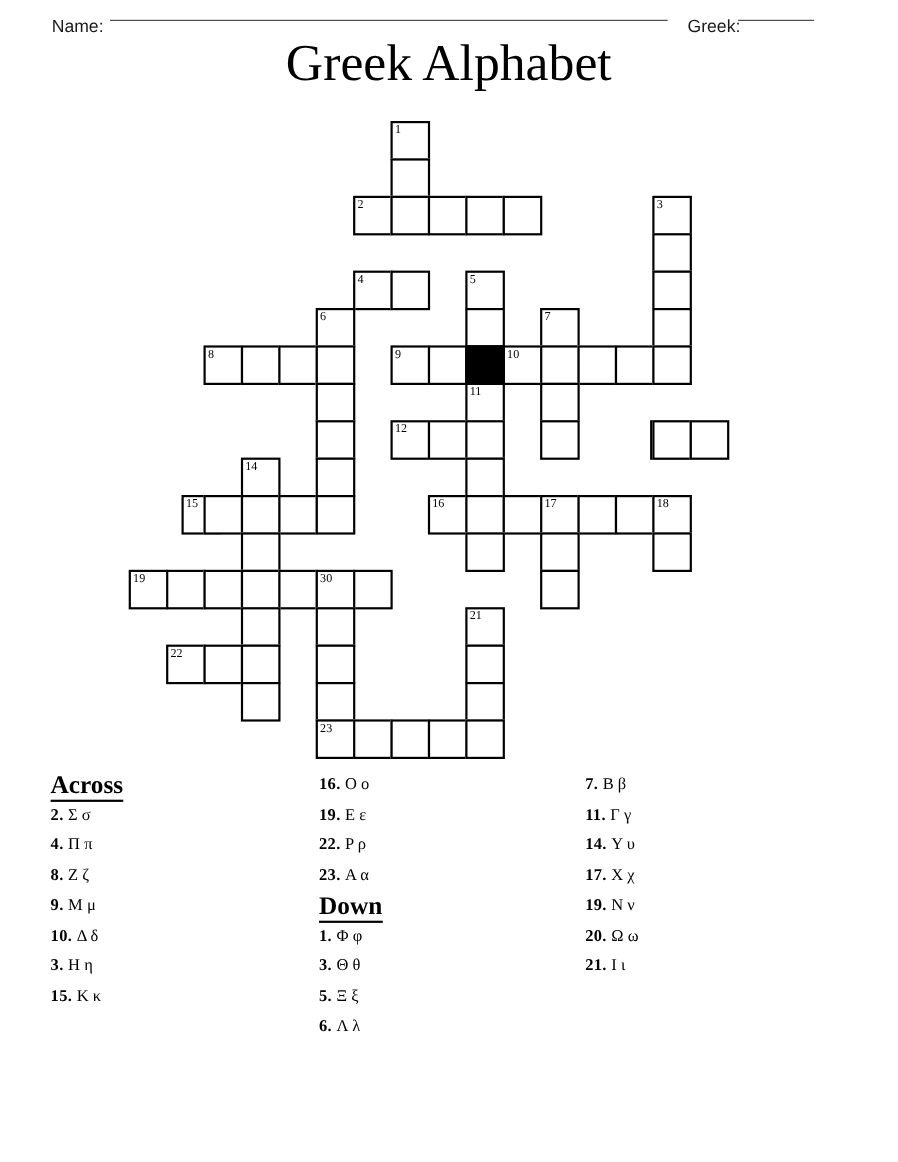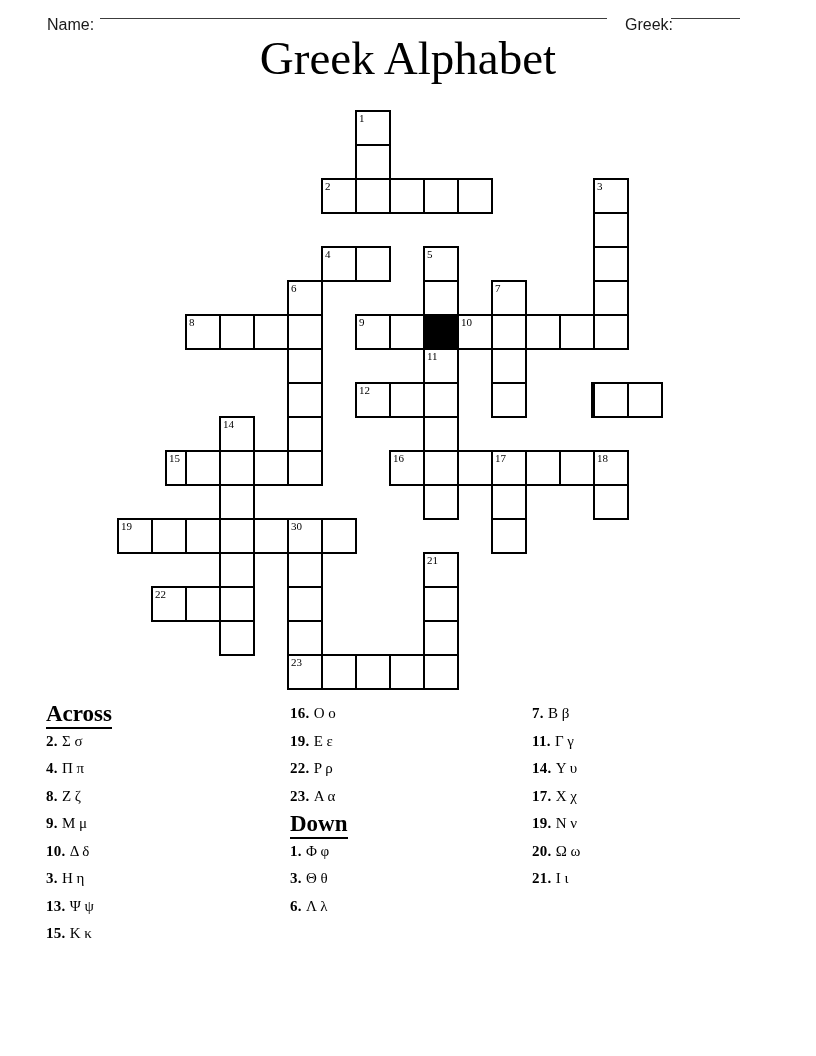--- a/index.html
+++ b/index.html
@@ -187,31 +187,31 @@
     </div>
 
   <div class="clue-col" id="clue-col-0">
       <div class="clue-header"><span class="hu">Across</span></div>
       <div class="clue-row"><span class="cn">2. </span><span class="ct">Σ σ</span></div>
       <div class="clue-row"><span class="cn">4. </span><span class="ct">Π π</span></div>
       <div class="clue-row"><span class="cn">8. </span><span class="ct">Z ζ</span></div>
       <div class="clue-row"><span class="cn">9. </span><span class="ct">M μ</span></div>
       <div class="clue-row"><span class="cn">10. </span><span class="ct">Δ δ</span></div>
       <div class="clue-row"><span class="cn">3. </span><span class="ct">H η</span></div>
-      <div class="clue-row"><span class="cn">13. </span><span class="ct">Ψ ψ</span></div>
       <div class="clue-row"><span class="cn">15. </span><span class="ct">K κ</span></div>
     </div>
   <div class="clue-col" id="clue-col-1">
       <div class="clue-row"><span class="cn">16. </span><span class="ct">O o</span></div>
       <div class="clue-row"><span class="cn">19. </span><span class="ct">E ε</span></div>
       <div class="clue-row"><span class="cn">22. </span><span class="ct">P ρ</span></div>
       <div class="clue-row"><span class="cn">23. </span><span class="ct">A α</span></div>
       <div class="clue-header"><span class="hu">Down</span></div>
       <div class="clue-row"><span class="cn">1. </span><span class="ct">Φ φ</span></div>
       <div class="clue-row"><span class="cn">3. </span><span class="ct">Θ θ</span></div>
+      <div class="clue-row"><span class="cn">5. </span><span class="ct">Ξ ξ</span></div>
       <div class="clue-row"><span class="cn">6. </span><span class="ct">Λ λ</span></div>
     </div>
   <div class="clue-col" id="clue-col-2">
       <div class="clue-row"><span class="cn">7. </span><span class="ct">B β</span></div>
       <div class="clue-row"><span class="cn">11. </span><span class="ct">Γ γ</span></div>
       <div class="clue-row"><span class="cn">14. </span><span class="ct">Y υ</span></div>
       <div class="clue-row"><span class="cn">17. </span><span class="ct">X χ</span></div>
       <div class="clue-row"><span class="cn">19. </span><span class="ct">N ν</span></div>
       <div class="clue-row"><span class="cn">20. </span><span class="ct">Ω ω</span></div>
       <div class="clue-row"><span class="cn">21. </span><span class="ct">I ι</span></div>

